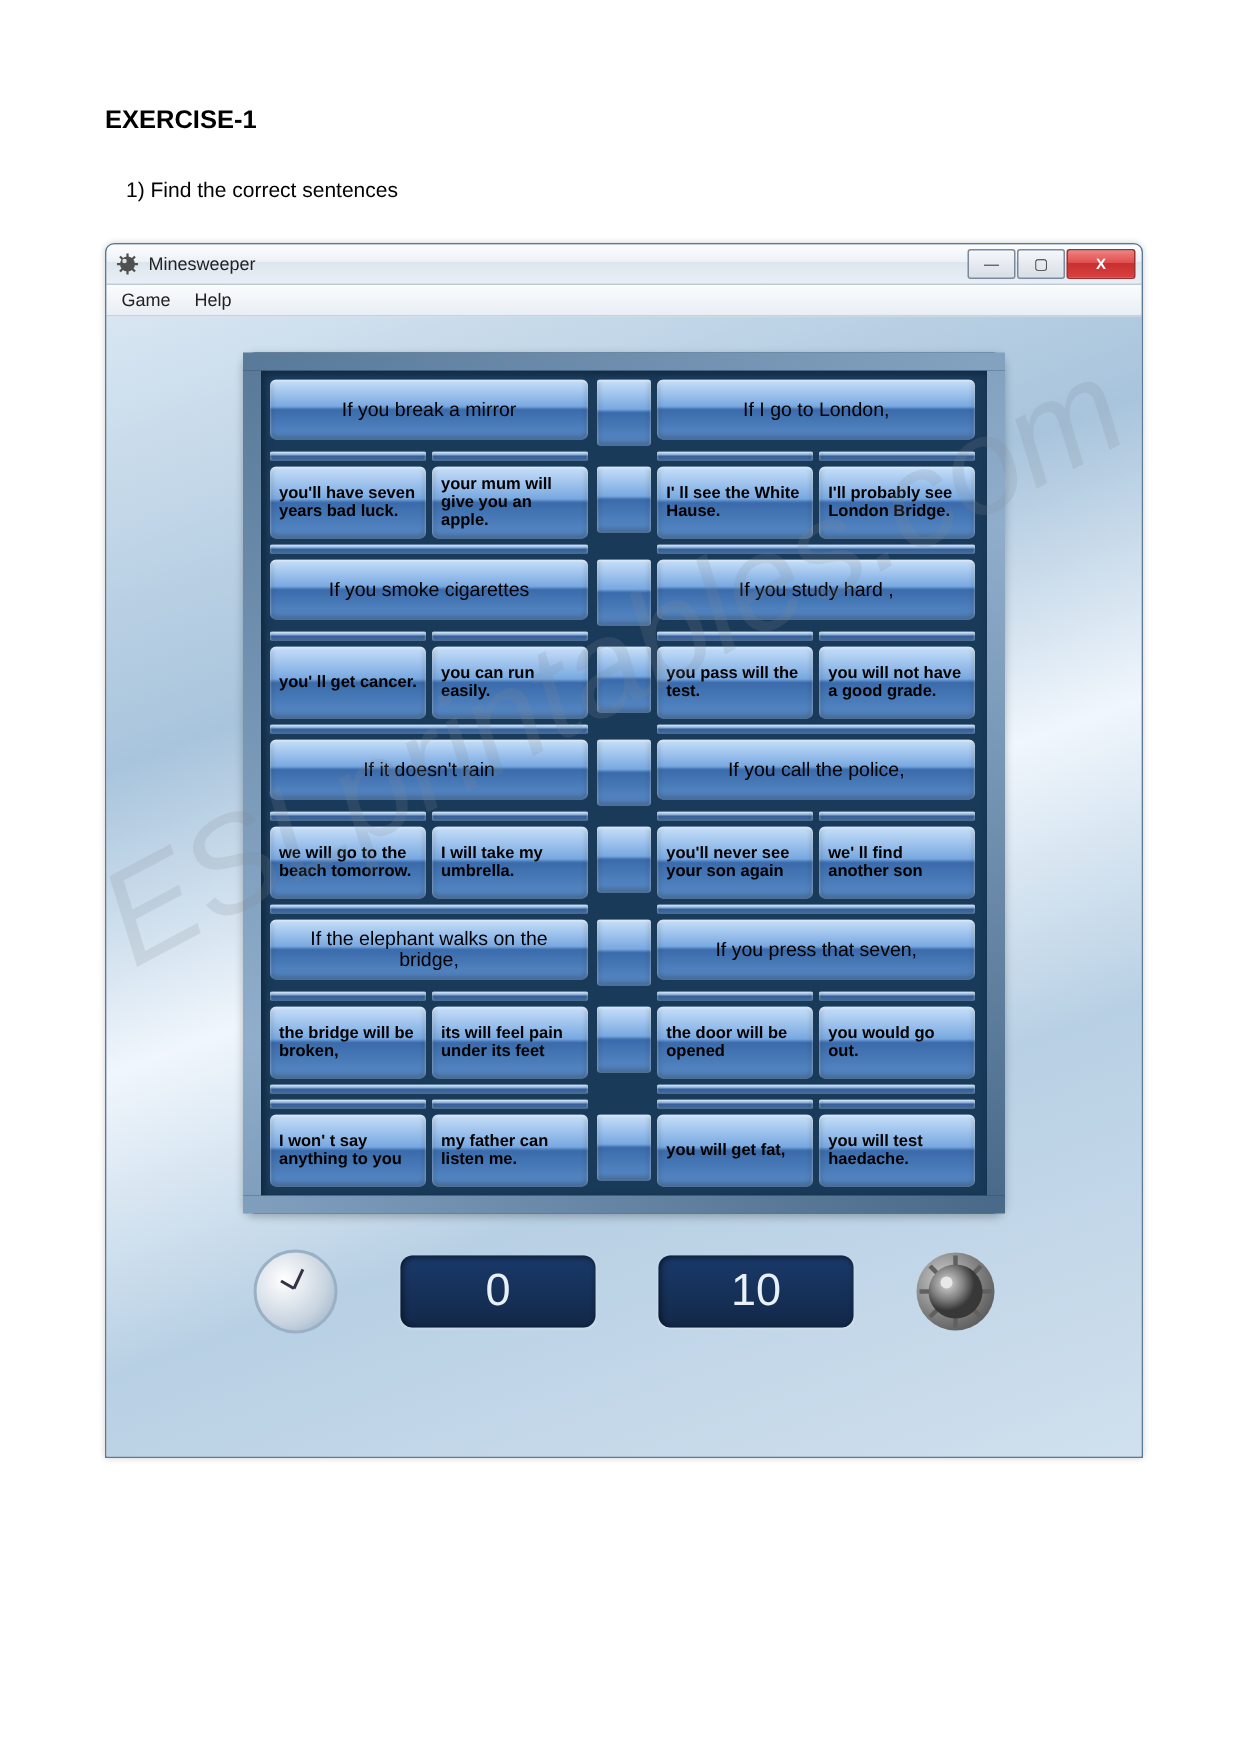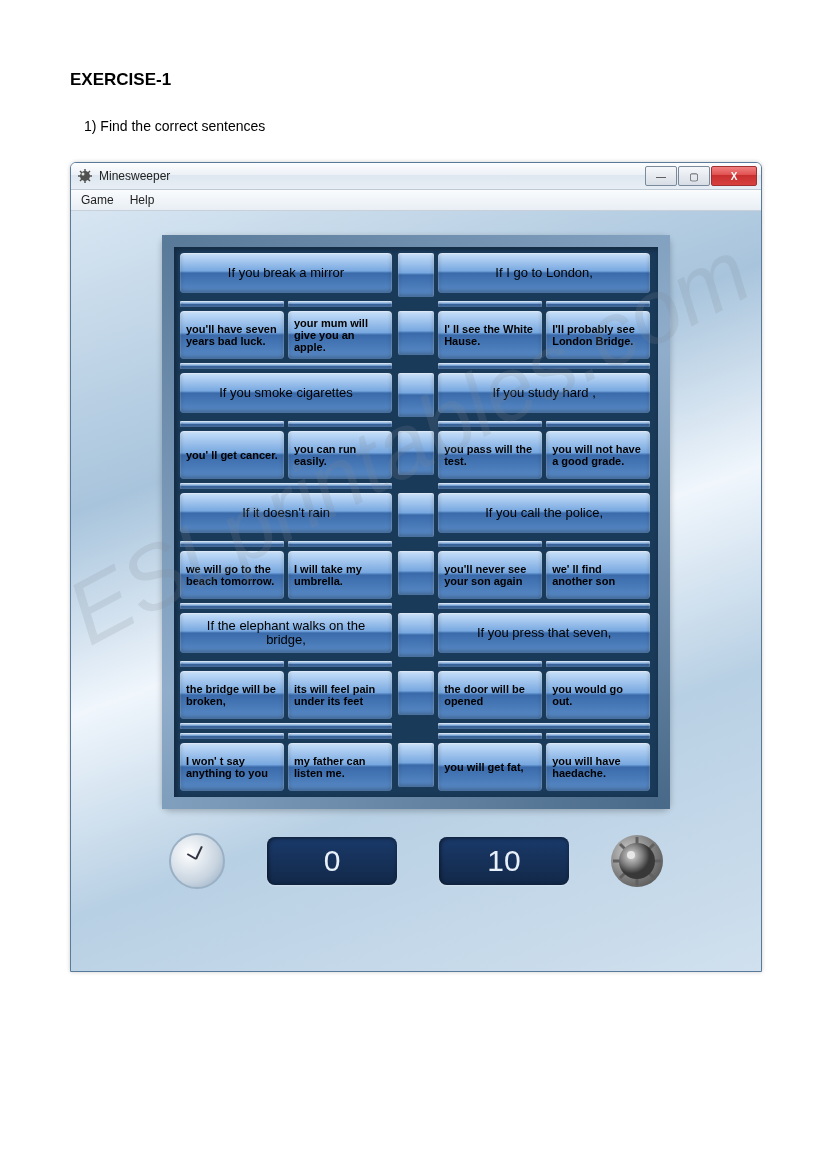--- a/index.html
+++ b/index.html
@@ -507,21 +507,21 @@
                     <div class="half-tile">I won' t say anything to you</div>
                     <div class="half-tile">my father can listen me.</div>
                   </div>
                 </td>
                 <td>
                   <div class="mid-tile"></div>
                 </td>
                 <td>
                   <div class="half-row">
                     <div class="half-tile">you will get fat,</div>
-                    <div class="half-tile">you will have haedache.</div>
+                    <div class="half-tile">you will test haedache.</div>
                   </div>
                 </td>
               </tr>
             </tbody>
         </table>
       </div>
 
       <div class="bottom-bar">
         <div class="clock-icon"></div>
         <div class="counter">0</div>

